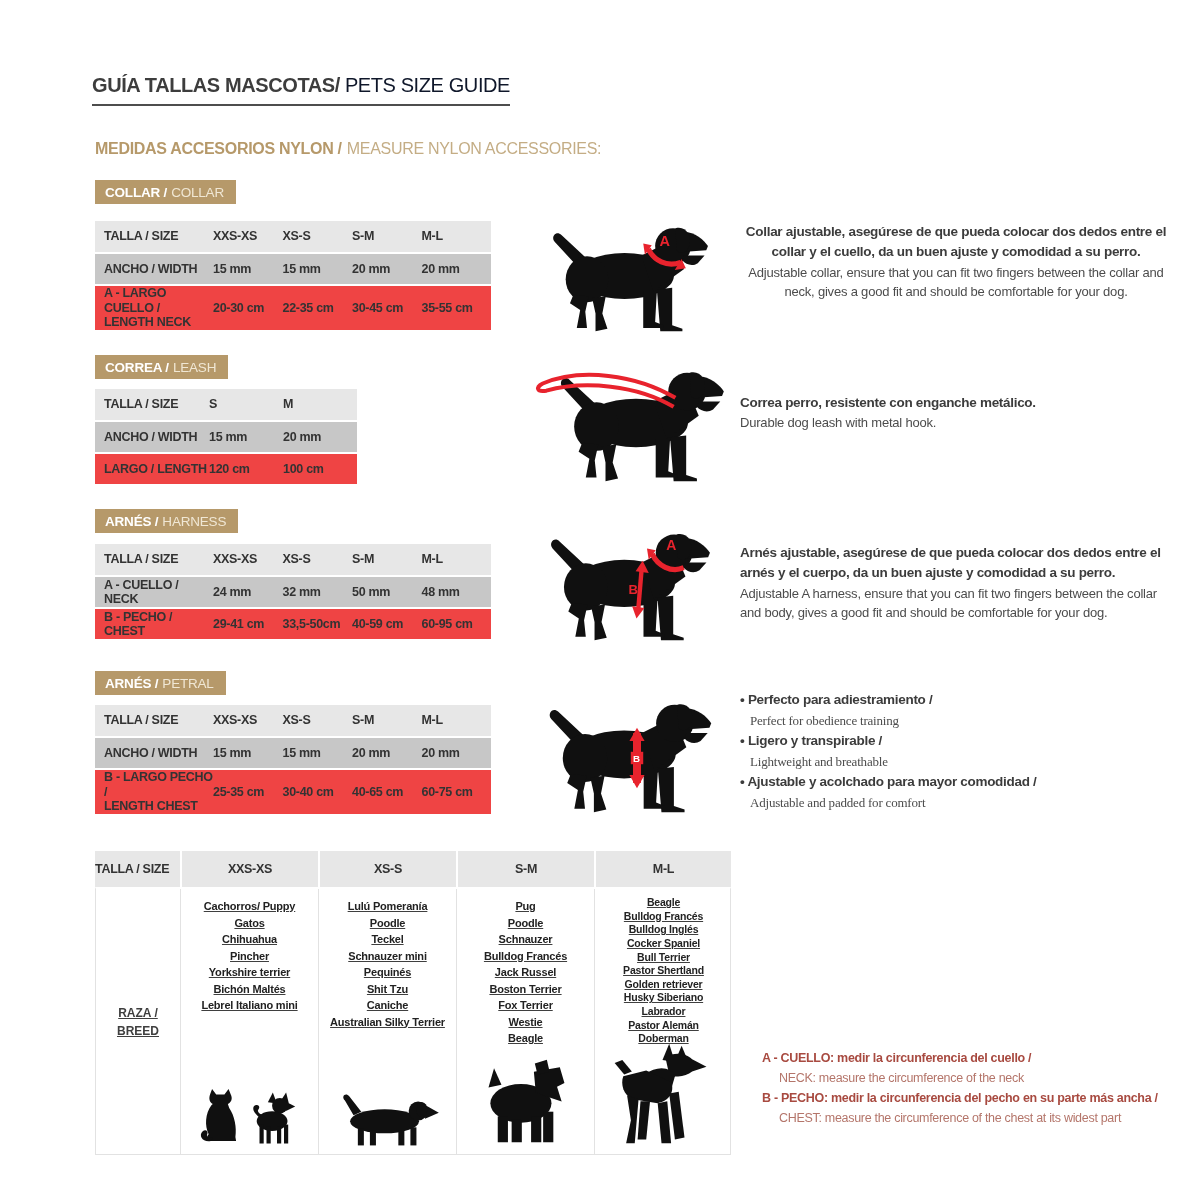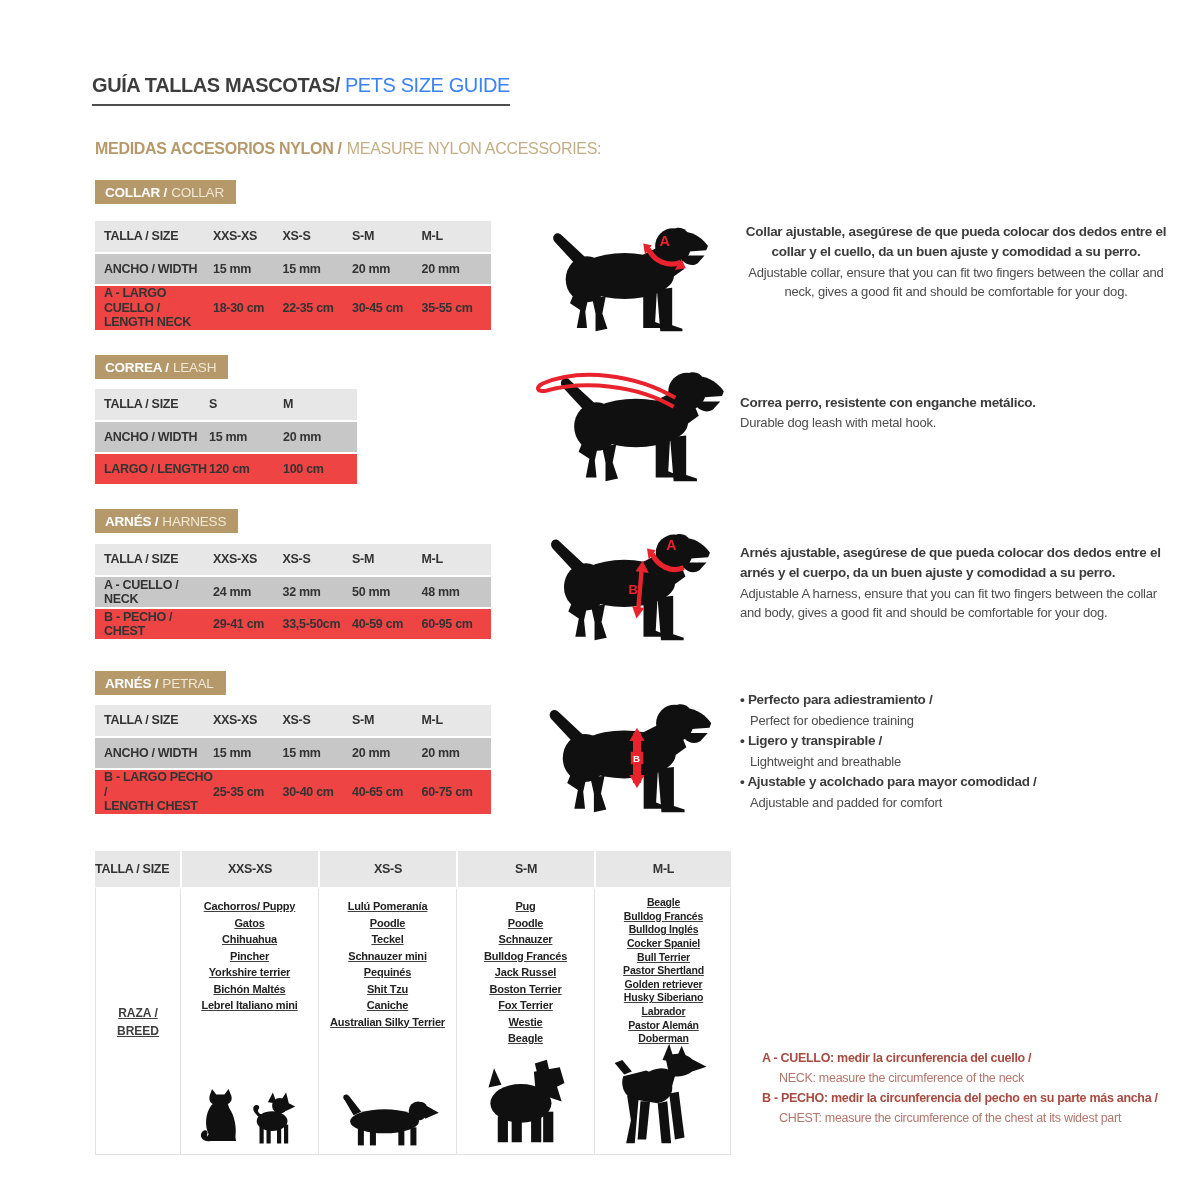--- a/index.html
+++ b/index.html
@@ -6,21 +6,21 @@
   body{
     width:1200px;height:1200px;background:#ffffff;position:relative;
     font-family:"Liberation Sans", sans-serif;color:#3f3f3f;overflow:hidden;
   }
   .abs{position:absolute;}
   .pre{white-space:pre-line;}
 
   
   .main-title{left:92px;top:74px;font-size:20px;font-weight:bold;color:#3d3d3d;
     letter-spacing:-0.4px;border-bottom:2px solid #4d4d4d;padding-bottom:7px;}
-  .main-title .en{font-weight:400;color:#3b82f6;margin-left:5px;}
+  .main-title .en{font-weight:400;color:#0f172a;margin-left:5px;}
   .sub-title{left:95px;top:140px;font-size:16px;font-weight:bold;color:#b6996a;letter-spacing:-0.3px;}
   .sub-title .en{font-weight:400;color:#c4ad85;margin-left:5px;}
 
   
   .badge{display:inline-block;background:#b6996a;color:#fff;font-weight:bold;
     font-size:13.5px;padding:5px 12px 4px 10px;letter-spacing:-0.2px;}
   .badge .en{font-weight:400;color:#f0e7d4;margin-left:4px;}
 
   
   .trow{display:grid;align-items:center;border-bottom:2px solid #fff;}
@@ -35,21 +35,21 @@
   .tcell.lbl{text-align:left;padding-left:9px;}
 
   
   .desc .es{font-weight:bold;font-size:13.5px;line-height:1.5;color:#3c3c3c;letter-spacing:-0.3px;}
   .desc .en{font-weight:400;font-size:13px;line-height:1.5;color:#4c4c4c;letter-spacing:-0.2px;}
 
   
   .bullets{line-height:1.55;}
   .bullets .es{font-weight:bold;font-size:13.5px;color:#3c3c3c;letter-spacing:-0.3px;}
   .bullets .es::before{content:"• ";}
-  .bullets .en{font-weight:400;font-size:13px;color:#4c4c4c;padding-left:10px;letter-spacing:-0.2px;}
+  .bullets .en{font-weight:400;font-size:13px;color:#4c4c4c;padding-left:10px;letter-spacing:-0.2px;font-family:Liberation Serif, serif;}
 
   
   .btable{left:95px;top:851px;width:636px;}
   .bhdr{display:grid;grid-template-columns:85px 138px 138px 138px 137px;
     background:#e7e7e7;height:36px;align-items:center;}
   .bhdr .tcell + .tcell{border-left:2px solid #fff;height:36px;display:flex;align-items:center;justify-content:center;}
   .bbody{display:grid;grid-template-columns:85px 138px 138px 138px 137px;
     height:268px;border:1px solid #e2e2e2;border-top:2px solid #fff;box-sizing:border-box;}
   .bcell{position:relative;text-align:center;border-right:1px solid #e2e2e2;text-decoration:underline;}
   .bcell:last-child{border-right:none;}
@@ -110,21 +110,21 @@
   <div class="trow c5 r-mid">
     <div class="tcell lbl">ANCHO / WIDTH</div>
     <div class="tcell">15 mm</div>
     <div class="tcell">15 mm</div>
     <div class="tcell">20 mm</div>
     <div class="tcell">20 mm</div>
   </div>
   <div class="trow c5 r-plain r-tall">
     <div class="tcell lbl pre">A - LARGO CUELLO /
 LENGTH NECK</div>
-    <div class="tcell">18-30 cm</div>
+    <div class="tcell">20-30 cm</div>
     <div class="tcell">22-35 cm</div>
     <div class="tcell">30-45 cm</div>
     <div class="tcell">35-55 cm</div>
   </div>
 </div>
 
 <svg class="abs" style="left:543px;top:218px;" width="180" height="115" viewBox="0 0 200 135">
   <use href="#dogshape"></use>
   <path d="M118,36 C124,50 140,58 156,52" stroke="#e8232d" stroke-width="6" fill="none"></path>
   <polygon points="112,30 122,32 114,43" fill="#e8232d"></polygon>

